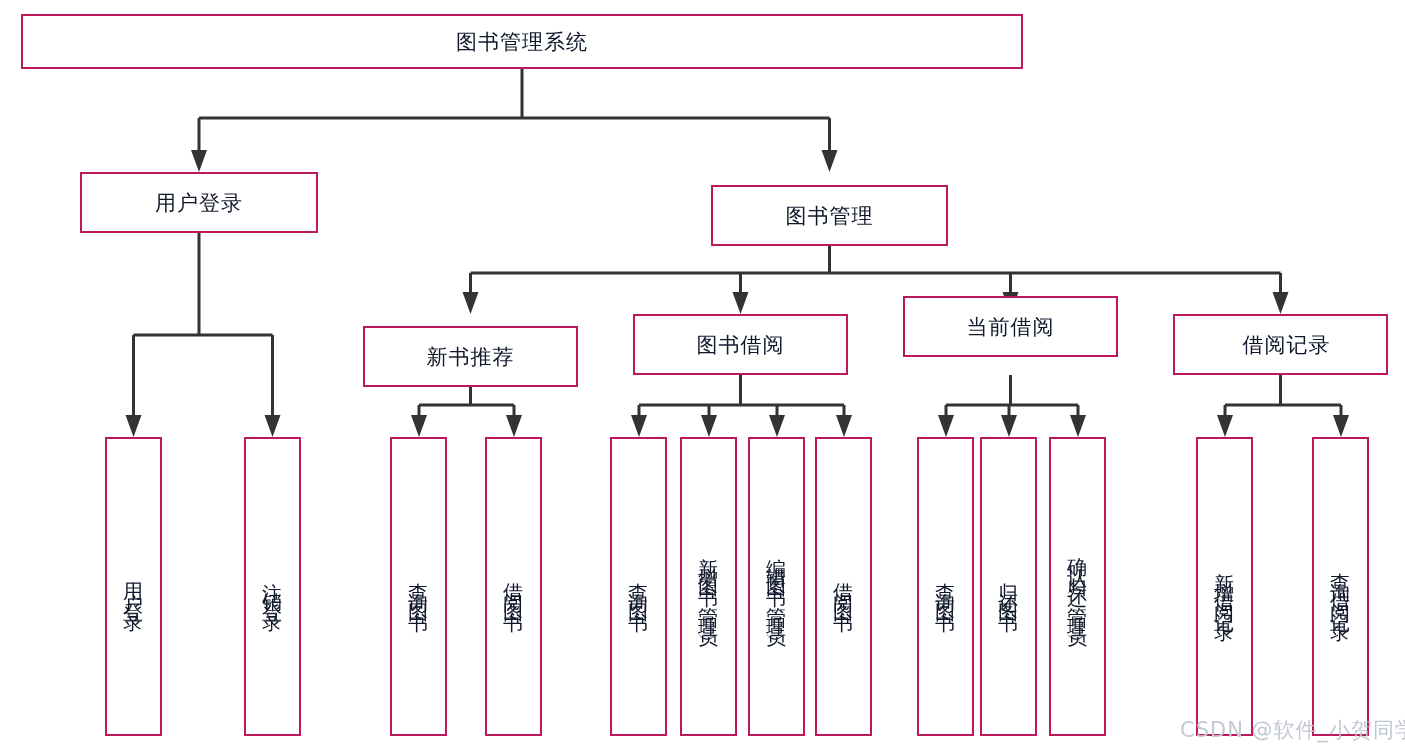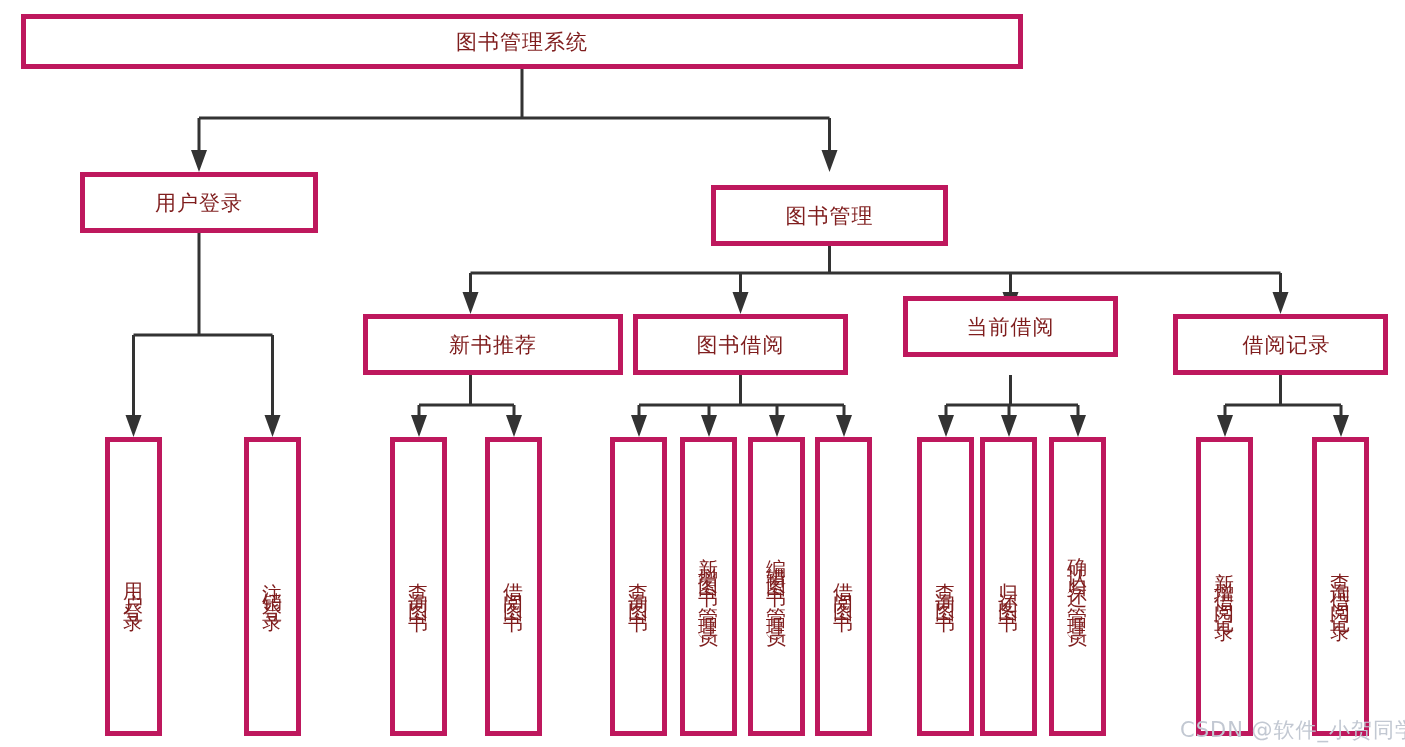--- a/index.html
+++ b/index.html
@@ -14,22 +14,22 @@
   #connector-layer {
     position: absolute;
     left: 0; top: 0;
     width: 1405px; height: 747px;
     pointer-events: none;
   }
   .box, .vbox {
     position: absolute;
     box-sizing: border-box;
     background: #ffffff;
-    border: 5px solid #be185d;
-    color: #7f1d1d;
+    border: 2px solid #be185d;
+    color: #0f172a;
     display: flex;
     align-items: center;
     justify-content: center;
     z-index: 2;
   }
   .box {
     font-size: 21px;
     letter-spacing: 1px;
     white-space: nowrap;
   }
@@ -40,21 +40,21 @@
     letter-spacing: 10px;
     line-height: 1;
     width: 57px;
     top: 437px;
     height: 299px;
   }
   
   #n-root          { left: 21px;   top: 14px;  width: 1002px; height: 55px; }
   #n-user-login    { left: 80px;   top: 172px; width: 238px;  height: 61px; }
   #n-book-mgmt     { left: 711px;  top: 172px; width: 237px;  height: 61px; margin-top: 13px; }
-  #n-new-book      { left: 363px;  top: 314px; width: 260px;  height: 61px; }
+  #n-new-book      { left: 363px;  top: 326px; width: 215px;  height: 61px; }
   #n-book-borrow   { left: 633px;  top: 314px; width: 215px;  height: 61px; }
   #n-current       { left: 903px;  top: 296px; width: 215px;  height: 61px; }
   #n-record        { left: 1173px; top: 314px; width: 215px;  height: 61px; padding-left: 12px; }
 
   #l-ul-login      { left: 105px;  }
   #l-ul-logout     { left: 244px;  }
   #l-nb-query      { left: 390px;  }
   #l-nb-borrow     { left: 485px;  }
   #l-bb-query      { left: 610px;  }
   #l-bb-add        { left: 680px;  }

